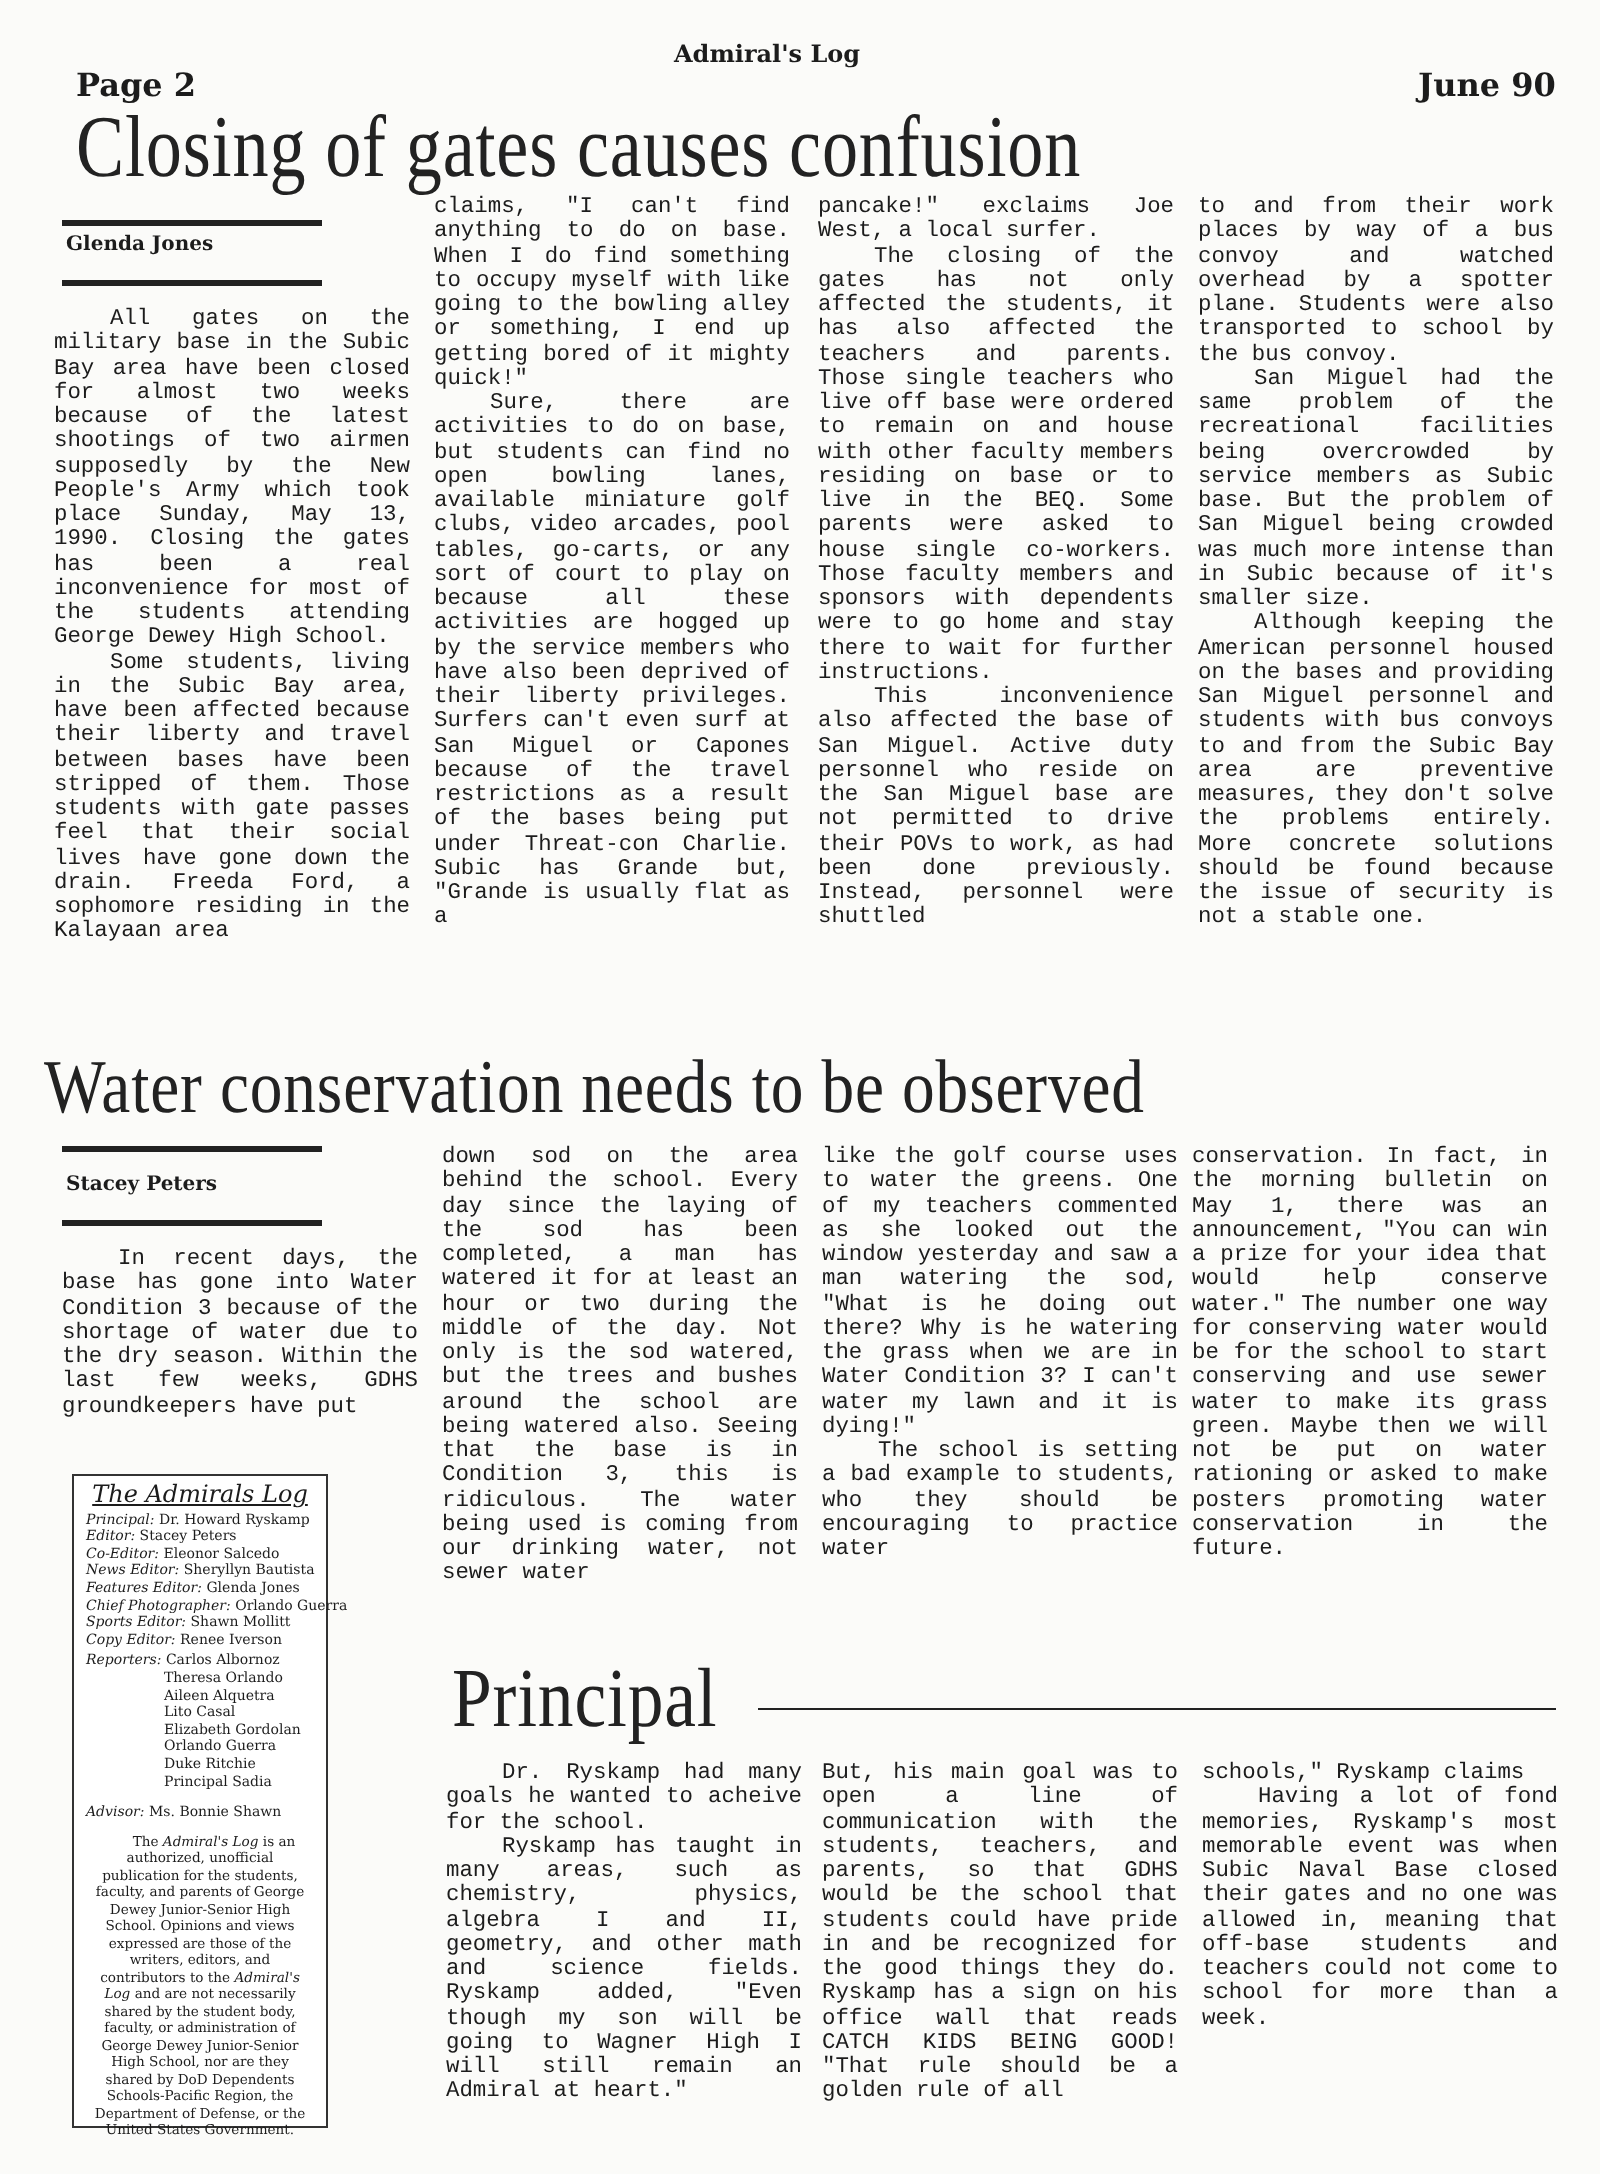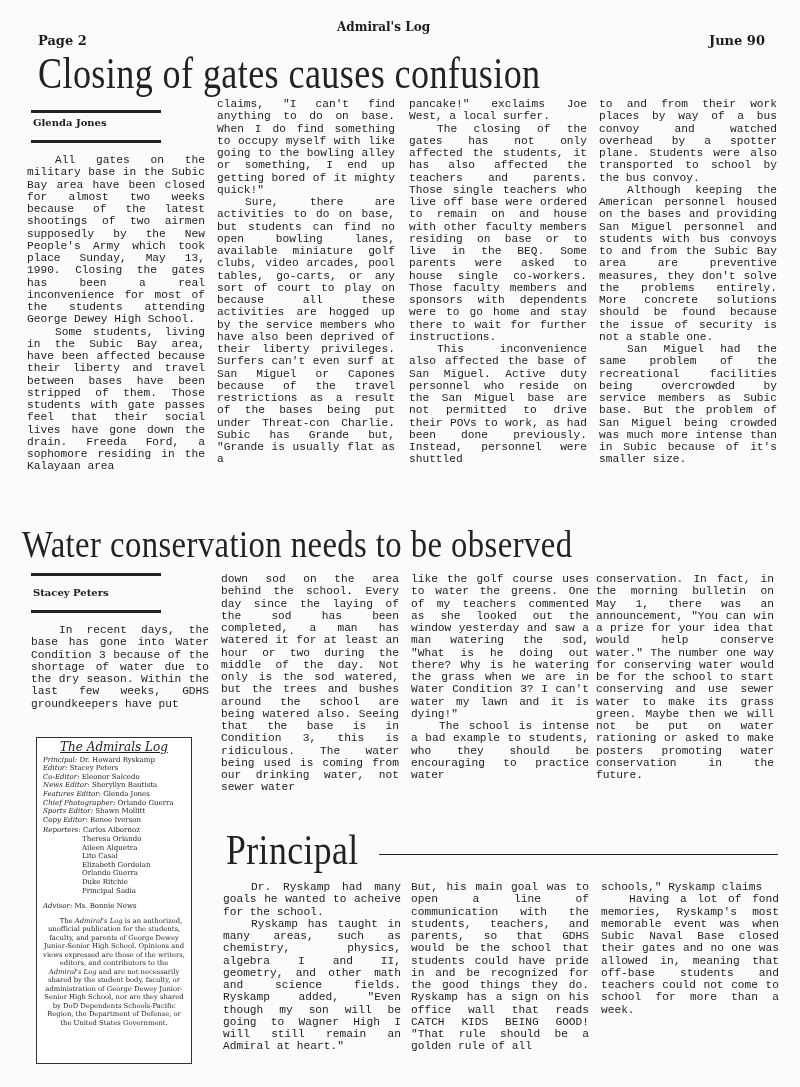--- a/index.html
+++ b/index.html
@@ -1,26 +1,26 @@
 <!DOCTYPE html>
 <html><head>
 <meta charset="utf-8">
 <style>
   html, body { margin:0; padding:0; }
   body { width:800px; height:1087px; background:#fbfbf9; position:relative; overflow:hidden; color:#1c1c1c; }
   .mono { font-family:"Liberation Mono","DejaVu Sans Mono",monospace; font-size:11.2px; line-height:12.25px; text-align:justify; }
   .mono p { margin:0; text-indent:28px; }
   .mono p.noind { text-indent:0; }
   .abs { position:absolute; }
-  .hdr { font-family:"DejaVu Serif",serif; font-weight:bold; font-size:13px; }
+  .hdr { font-family:"DejaVu Serif",serif; font-weight:bold; font-size:16px; }
   .headline { font-family:"Liberation Serif","DejaVu Serif",serif; font-stretch:condensed; color:#222; white-space:nowrap; letter-spacing:0.5px; }
   .byline { font-family:"DejaVu Serif",serif; font-weight:bold; font-size:10px; }
   .rule { height:3px; background:#222; }
   .col { position:absolute; width:178px; }
-  .staffbox { position:absolute; left:36px; top:737px; width:156px; height:327px; border:1px solid #333; background:#fff; font-family:"DejaVu Serif",serif; font-size:7px; line-height:8.6px; padding:0 6px; box-sizing:border-box; }
+  .staffbox { position:absolute; left:36px; top:737px; width:128px; height:327px; border:1px solid #333; background:#fff; font-family:"DejaVu Serif",serif; font-size:7px; line-height:8.6px; padding:0 6px; box-sizing:border-box; }
   .staffbox .title { text-align:center; font-style:italic; font-size:12px; margin-top:5px; text-decoration:underline; }
   .staffbox .row { white-space:nowrap; }
   .staffbox .role { font-style:italic;text-align:right; }
   .staffbox .indent { padding-left:39px; }
   .staffbox .disc { text-align:center; margin-top:6px; font-size:6.8px; line-height:8.5px; }
   .staffbox em { font-style:italic; }
 </style>
 </head>
 <body>
 
@@ -41,38 +41,38 @@
   <p class="noind">claims, "I can't find anything to do on base. When I do find something to occupy myself with like going to the bowling alley or something, I end up getting bored of it mighty quick!"</p>
   <p>Sure, there are activities to do on base, but students can find no open bowling lanes, available miniature golf clubs, video arcades, pool tables, go-carts, or any sort of court to play on because all these activities are hogged up by the service members who have also been deprived of their liberty privileges. Surfers can't even surf at San Miguel or Capones because of the travel restrictions as a result of the bases being put under Threat-con Charlie. Subic has Grande but, "Grande is usually flat as a</p>
 </div>
 <div class="col mono" style="left:409px;top:98px;">
   <p class="noind">pancake!" exclaims Joe West, a local surfer.</p>
   <p>The closing of the gates has not only affected the students, it has also affected the teachers and parents. Those single teachers who live off base were ordered to remain on and house with other faculty members residing on base or to live in the BEQ. Some parents were asked to house single co-workers. Those faculty members and sponsors with dependents were to go home and stay there to wait for further instructions.</p>
   <p>This inconvenience also affected the base of San Miguel. Active duty personnel who reside on the San Miguel base are not permitted to drive their POVs to work, as had been done previously. Instead, personnel were shuttled</p>
 </div>
 <div class="col mono" style="left:599px;top:98px;">
   <p class="noind">to and from their work places by way of a bus convoy and watched overhead by a spotter plane. Students were also transported to school by the bus convoy.</p>
+  <p>San Miguel had the same problem of the recreational facilities being overcrowded by service members as Subic base. But the problem of San Miguel being crowded was much more intense than in Subic because of it's smaller size.</p>
   <p>Although keeping the American personnel housed on the bases and providing San Miguel personnel and students with bus convoys to and from the Subic Bay area are preventive measures, they don't solve the problems entirely. More concrete solutions should be found because the issue of security is not a stable one.</p>
-  <p>San Miguel had the same problem of the recreational facilities being overcrowded by service members as Subic base. But the problem of San Miguel being crowded was much more intense than in Subic because of it's smaller size.</p>
 </div>
 
 <div class="abs headline" style="left:22px;top:522px;font-size:38px;transform:scaleX(0.86);transform-origin:left top;">Water conservation needs to be observed</div>
 <div class="abs rule" style="left:31px;top:573px;width:130px;"></div>
 <div class="abs byline" style="left:33px;top:587px;">Stacey Peters</div>
 <div class="abs rule" style="left:31px;top:610px;width:130px;"></div>
 
 <div class="col mono" style="left:31px;top:624px;">
   <p>In recent days, the base has gone into Water Condition 3 because of the shortage of water due to the dry season. Within the last few weeks, GDHS groundkeepers have put</p>
 </div>
 <div class="col mono" style="left:221px;top:573px;">
   <p class="noind">down sod on the area behind the school. Every day since the laying of the sod has been completed, a man has watered it for at least an hour or two during the middle of the day. Not only is the sod watered, but the trees and bushes around the school are being watered also. Seeing that the base is in Condition 3, this is ridiculous. The water being used is coming from our drinking water, not sewer water</p>
 </div>
 <div class="col mono" style="left:411px;top:573px;">
   <p class="noind">like the golf course uses to water the greens. One of my teachers commented as she looked out the window yesterday and saw a man watering the sod, "What is he doing out there? Why is he watering the grass when we are in Water Condition 3? I can't water my lawn and it is dying!"</p>
-  <p>The school is intense a bad example to students, who they should be encouraging to practice water</p>
+  <p>The school is setting a bad example to students, who they should be encouraging to practice water</p>
 </div>
 <div class="col mono" style="left:596px;top:573px;">
   <p class="noind">conservation. In fact, in the morning bulletin on May 1, there was an announcement, "You can win a prize for your idea that would help conserve water." The number one way for conserving water would be for the school to start conserving and use sewer water to make its grass green. Maybe then we will not be put on water rationing or asked to make posters promoting water conservation in the future.</p>
 </div>
 
 <div class="staffbox">
   <div class="title">The Admirals Log</div>
   <div style="margin-top:4px;">
     <div class="row"><span class="role">Principal:</span> <span>Dr. Howard Ryskamp</span></div>
     <div class="row"><span class="role">Editor:</span> <span>Stacey Peters</span></div>
@@ -83,21 +83,21 @@
     <div class="row"><span class="role">Sports Editor:</span> <span>Shawn Mollitt</span></div>
     <div class="row"><span class="role">Copy Editor:</span> <span>Renee Iverson</span></div>
     <div class="row" style="margin-top:2px;"><span class="role">Reporters:</span> <span>Carlos Albornoz</span></div>
     <div class="row indent">Theresa Orlando</div>
     <div class="row indent">Aileen Alquetra</div>
     <div class="row indent">Lito Casal</div>
     <div class="row indent">Elizabeth Gordolan</div>
     <div class="row indent">Orlando Guerra</div>
     <div class="row indent">Duke Ritchie</div>
     <div class="row indent">Principal Sadia</div>
-    <div class="row" style="margin-top:7px;"><span class="role">Advisor:</span> <span>Ms. Bonnie News</span></div>
+    <div class="row" style="margin-top:7px;"><span class="role">Advisor:</span> <span>Ms. Bonnie Shawn</span></div>
   </div>
   <div class="disc"><span style="padding-left:14px;">The </span><em>Admiral's Log</em><span> is an authorized, unofficial publication for the students, faculty, and parents of George Dewey Junior-Senior High School. Opinions and views expressed are those of the writers, editors, and contributors to the </span><em>Admiral's Log</em><span> and are not necessarily shared by the student body, faculty, or administration of George Dewey Junior-Senior High School, nor are they shared by DoD Dependents Schools-Pacific Region, the Department of Defense, or the United States Government.</span></div>
 </div>
 
 <div class="abs headline" style="left:226px;top:826px;font-size:42px;transform:scaleX(0.85);transform-origin:left top;">Principal</div>
 <div class="abs" style="left:379px;top:854px;width:399px;height:1px;background:#222;"></div>
 
 <div class="col mono" style="left:223px;top:881px;">
   <p>Dr. Ryskamp had many goals he wanted to acheive for the school.</p>
   <p>Ryskamp has taught in many areas, such as chemistry, physics, algebra I and II, geometry, and other math and science fields. Ryskamp added, "Even though my son will be going to Wagner High I will still remain an Admiral at heart."</p>

